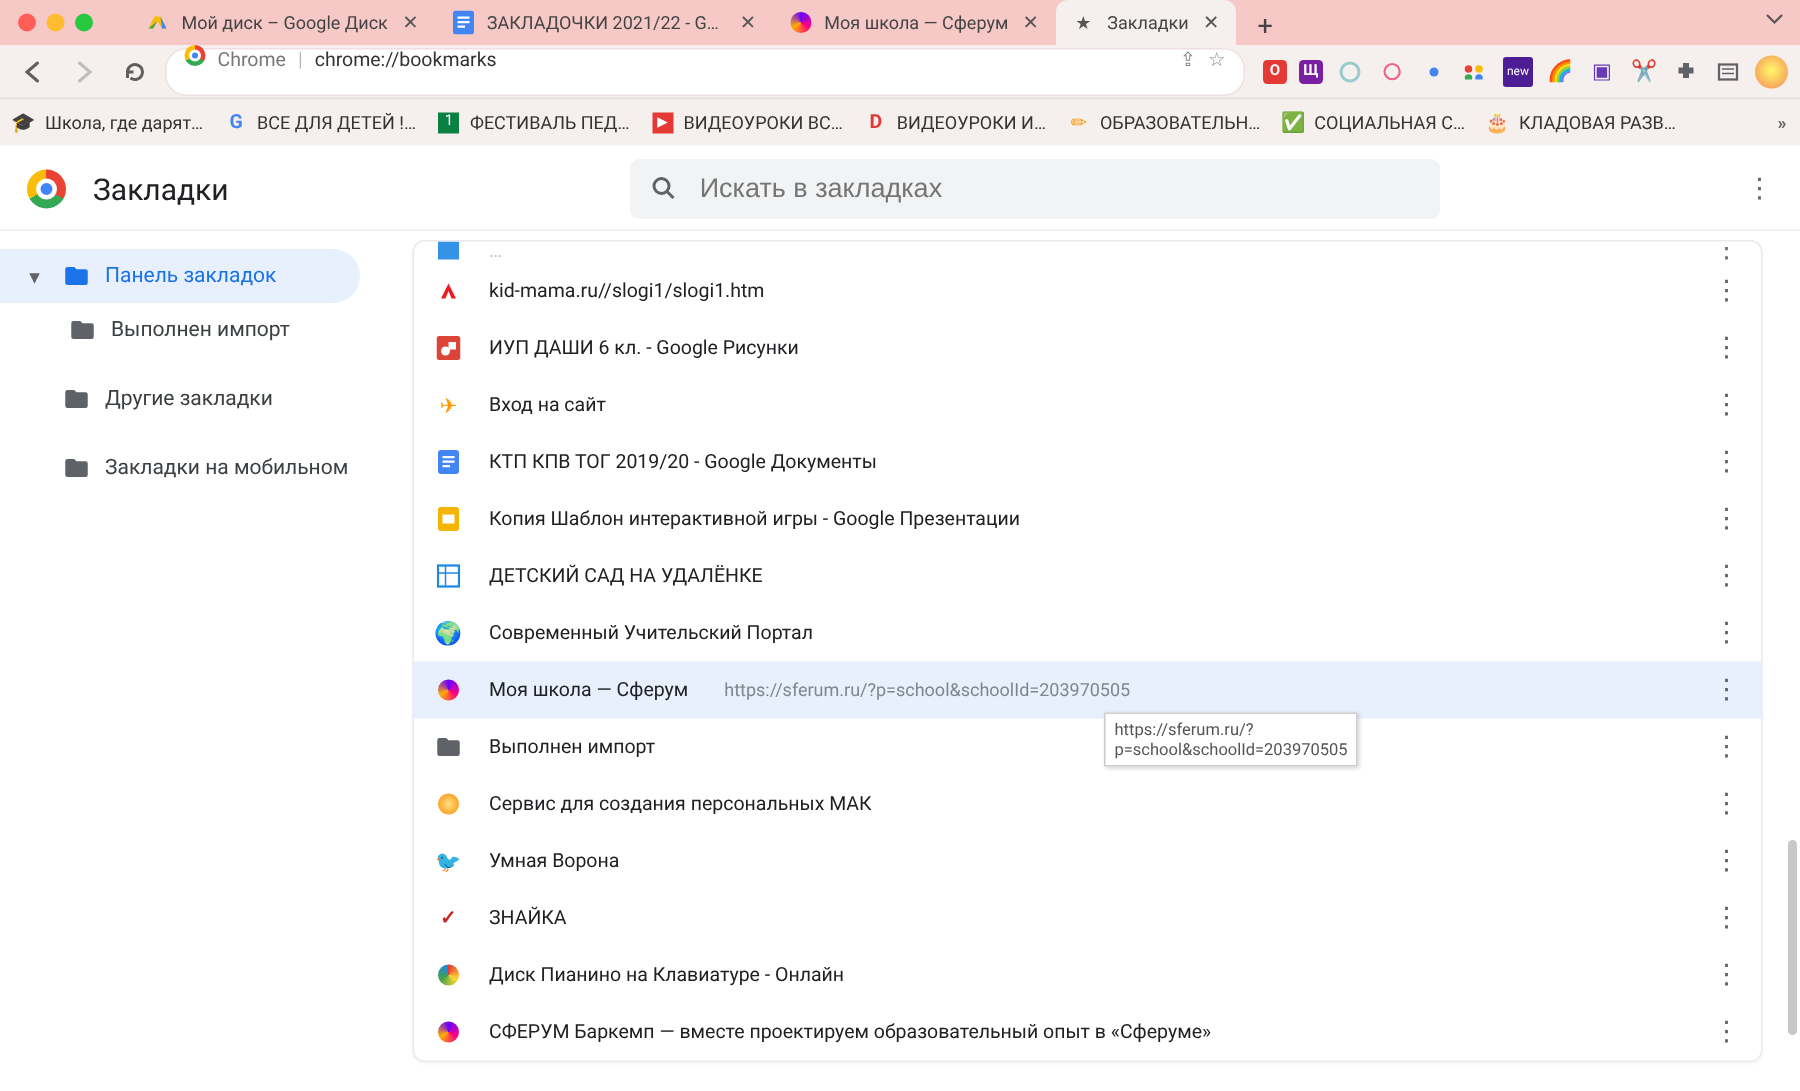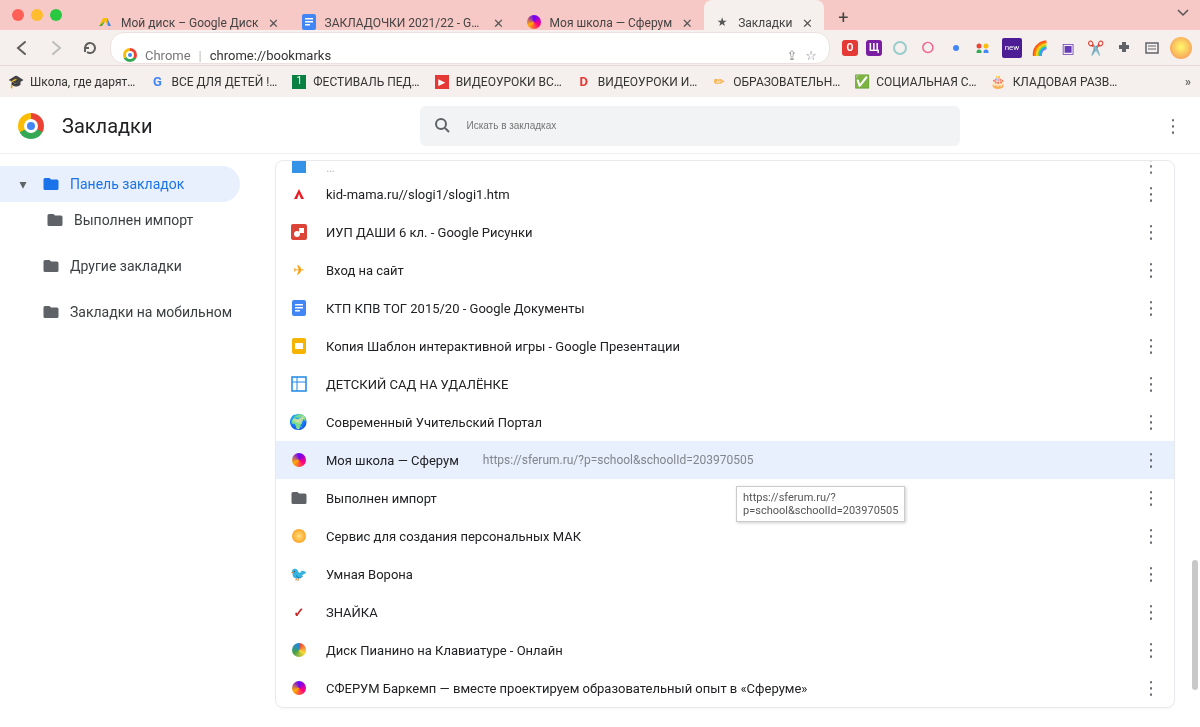--- a/index.html
+++ b/index.html
@@ -4,32 +4,32 @@
 <style>
   * { box-sizing: border-box; }
   html, body { margin:0; padding:0; font-family: "Roboto", "Segoe UI", Arial, sans-serif; background:#fff; width:1200px; }
   
   .window { width:1200px; }
   .titlebar { height:30px; background:#f7c9c6; display:flex; align-items:center; position:relative; }
   .traffic { display:flex; gap:7px; margin-left:12px; }
   .tl { width:12px; height:12px; border-radius:50%; }
   .tl.red{background:#ff5f57;} .tl.yellow{background:#febc2e;} .tl.green{background:#28c840;}
   .tabs { display:flex; align-items:end; height:30px; margin-left:25px; }
-  .tab { display:flex; align-items:flex-end; height:30px; padding:0 10px; font-size:12px; color:#444; max-width:225px; gap:8px; position:relative; border-top-left-radius:8px; border-top-right-radius:8px;}
+  .tab { display:flex; align-items:center; height:30px; padding:0 10px; font-size:12px; color:#444; max-width:225px; gap:8px; position:relative; border-top-left-radius:8px; border-top-right-radius:8px;}
   .tab.active { background:#f5f0ee; }
   .tab .favicon { width:16px; height:16px; flex:0 0 16px; display:flex; align-items:center; justify-content:center; font-size:12px;}
   .tab .label { white-space:nowrap; overflow:hidden; text-overflow:ellipsis; flex:1; }
   .tab .close { width:14px; height:14px; font-size:13px; color:#555; display:flex; align-items:center; justify-content:center;}
   .newtab { width:26px; height:26px; display:flex; align-items:center; justify-content:center; font-size:18px; color:#444; margin-left:6px;}
   .tabs-right { position:absolute; right:10px; top:6px; color:#555;}
   
   .toolbar { height:36px; background:#f5f0ee; display:flex; align-items:center; padding:0 8px; gap:6px; border-bottom:1px solid #e6d9d7;}
   .tbtn { width:28px; height:28px; display:flex; align-items:center; justify-content:center; color:#555; border-radius:4px;}
   .tbtn.disabled{color:#bbb;}
-  .omnibox { flex:0 0 720px; height:28px; background:#fff; border-radius:14px; display:flex; align-items:flex-start; padding:15px 12px; gap:8px; font-size:13px; color:#333; border:1px solid #ece1df;}
+  .omnibox { flex:0 0 720px; height:28px; background:#fff; border-radius:14px; display:flex; align-items:flex-end; padding:15px 12px; gap:8px; font-size:13px; color:#333; border:1px solid #ece1df;}
   .omnibox .secure{color:#777;}
   .omnibox .seg1{color:#777;}
   .omnibox .seg2{color:#333;}
   .omnibox .sep{color:#bbb;}
   .omnibox .spacer{flex:1;}
   .ext-row { display:flex; align-items:center; gap:8px; margin-left:auto; }
   .ext { width:20px; height:20px; display:flex; align-items:center; justify-content:center; font-size:14px;}
   .ext.square{width:16px;height:16px;border-radius:3px;}
   .avatar { width:22px; height:22px; border-radius:50%; background:radial-gradient(circle at 50% 45%, #fffa6a, #f58656);}
   
@@ -37,21 +37,21 @@
   .bmitem { display:flex; align-items:center; gap:6px; white-space:nowrap; }
   .bmicon { width:16px;height:16px; display:flex; align-items:center; justify-content:center; font-size:13px;}
   .bm-overflow{margin-left:auto; color:#666; font-weight:bold; letter-spacing:1px;}
   
   .page { background:#fff; }
   .pg-header { height:56px; display:flex; align-items:center; padding:0 18px; gap:18px; border-bottom:1px solid #eee;}
   .chrome-logo{width:26px;height:26px;border-radius:50%;background:conic-gradient(#ea4335 0 120deg,#34a853 120deg 240deg,#fbbc05 240deg 360deg);position:relative;}
   .chrome-logo::after{content:"";position:absolute;inset:6px;border-radius:50%;background:#4285f4;border:3px solid #fff;}
   .pg-title{font-size:20px; color:#202124;}
   .pg-search{ margin-left:250px; flex:0 0 540px; height:40px; background:#f1f3f4; border-radius:6px; display:flex; align-items:center; padding:0 14px; gap:12px; color:#5f6368; font-size:14px;}
-  .pg-search input{border:none;background:transparent;outline:none;flex:1;font-size:10px;color:#333;}
+  .pg-search input{border:none;background:transparent;outline:none;flex:1;font-size:18px;color:#333;}
   .pg-menu{margin-left:auto;color:#5f6368;}
   .dots{font-size:18px;line-height:1;letter-spacing:0;}
   .pg-body{display:flex; height:560px;}
   .sidebar{width:270px; padding-top:12px;}
   .tree-item{display:flex; align-items:center; gap:10px; height:36px; padding-left:14px; font-size:14px; color:#3c4043; border-radius:0 18px 18px 0; margin-right:30px;}
   .tree-item.selected{background:#e8f0fe; color:#1a73e8;}
   .tree-item.selected .folder-icon path{fill:#1a73e8;}
   .tree-item .chev{width:18px;color:#5f6368;display:flex;justify-content:center;}
   .tree-item.child{padding-left:46px;}
   .folder-icon{width:18px;height:18px;}
@@ -59,21 +59,21 @@
   .card{width:900px; border:1px solid #e8eaed; border-radius:8px; box-shadow:0 1px 2px rgba(0,0,0,0.04); overflow:hidden; max-height:550px; overflow-y:auto; scrollbar-width:thin;}
   .row{display:flex; align-items:center; height:38px; padding:0 14px; gap:18px; font-size:13px; color:#202124; position:relative;}
   .row .favicon{width:18px;height:18px;flex:0 0 18px;display:flex;align-items:center;justify-content:center;}
   .row .title{flex:0 0 auto; white-space:nowrap;}
   .row .url{color:#80868b; font-size:12px; margin-left:6px;}
   .row .rdots{margin-left:auto;color:#5f6368;}
   .row.hover{background:#e8f0fe;}
   .row.cut{opacity:.9;}
   .row.cut .title{color:#80868b;}
   .folder-ghost path{fill:#5f6368;}
-  .tooltip{position:absolute; top:45px; left:460px; background:#fff; border:1px solid #ccc; padding:4px 6px; font-size:11px; color:#555; box-shadow:1px 1px 3px rgba(0,0,0,.2); z-index:5; white-space:pre-line;}
+  .tooltip{position:absolute; top:34px; left:460px; background:#fff; border:1px solid #ccc; padding:4px 6px; font-size:11px; color:#555; box-shadow:1px 1px 3px rgba(0,0,0,.2); z-index:5; white-space:pre-line;}
   svg{display:block;}
   .scroll-ind{position:absolute;right:2px;top:560px;width:6px;height:130px;background:#c8c8c8;border-radius:3px;}
 </style>
 </head>
 <body>
 
 <div class="window">
 
   <div class="titlebar">
     <div class="traffic">
@@ -319,21 +319,21 @@
             </div>
             <div class="row">
               <span class="favicon">
                 <svg width="14" height="16">
                   <rect width="14" height="16" rx="2" fill="#4285f4"></rect>
                   <rect x="3" y="4" width="8" height="1.5" fill="#fff"></rect>
                   <rect x="3" y="7" width="8" height="1.5" fill="#fff"></rect>
                   <rect x="3" y="10" width="5" height="1.5" fill="#fff"></rect>
                 </svg>
               </span>
-              <span class="title">КТП КПВ ТОГ 2015/20 - Google Документы</span>
+              <span class="title">КТП КПВ ТОГ 2019/20 - Google Документы</span>
               <span class="rdots dots">⋮</span>
             </div>
             <div class="row">
               <span class="favicon">
                 <svg width="14" height="16">
                   <rect width="14" height="16" rx="2" fill="#f4b400"></rect>
                   <rect x="3" y="5" width="8" height="6" fill="#fff"></rect>
                 </svg>
               </span>
               <span class="title">Копия Шаблон интерактивной игры - Google Презентации</span>

